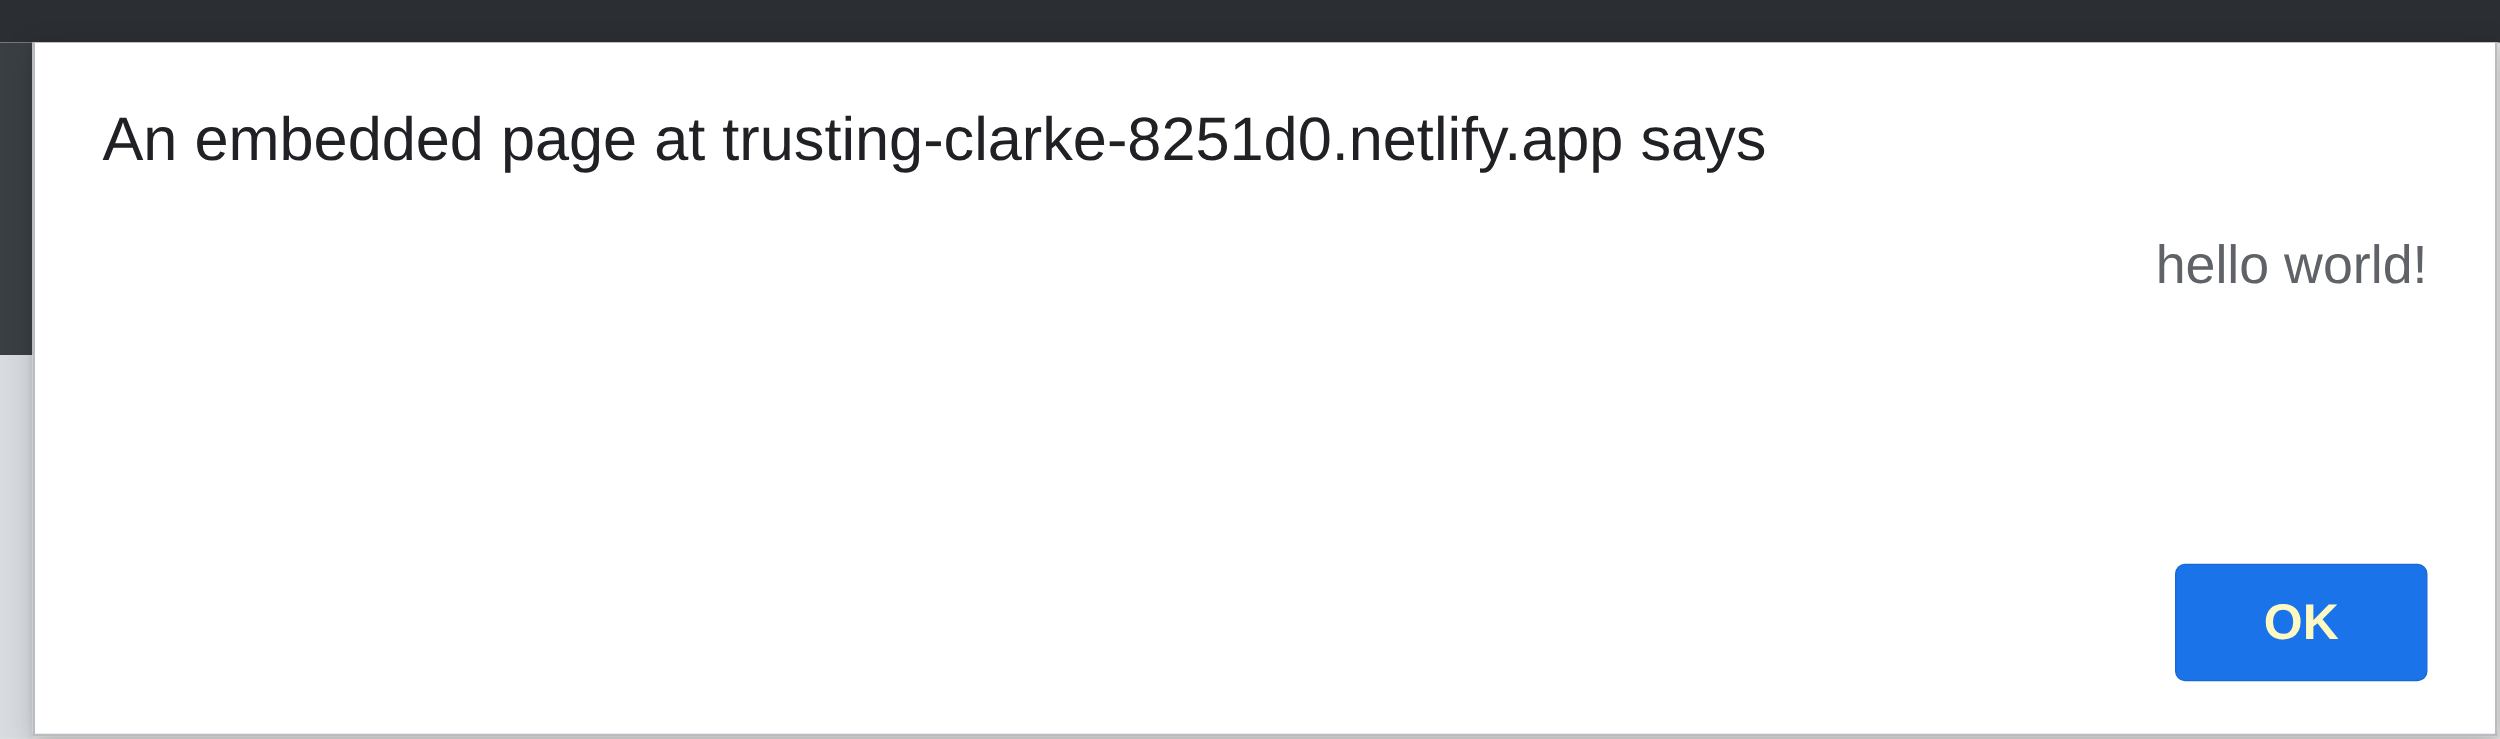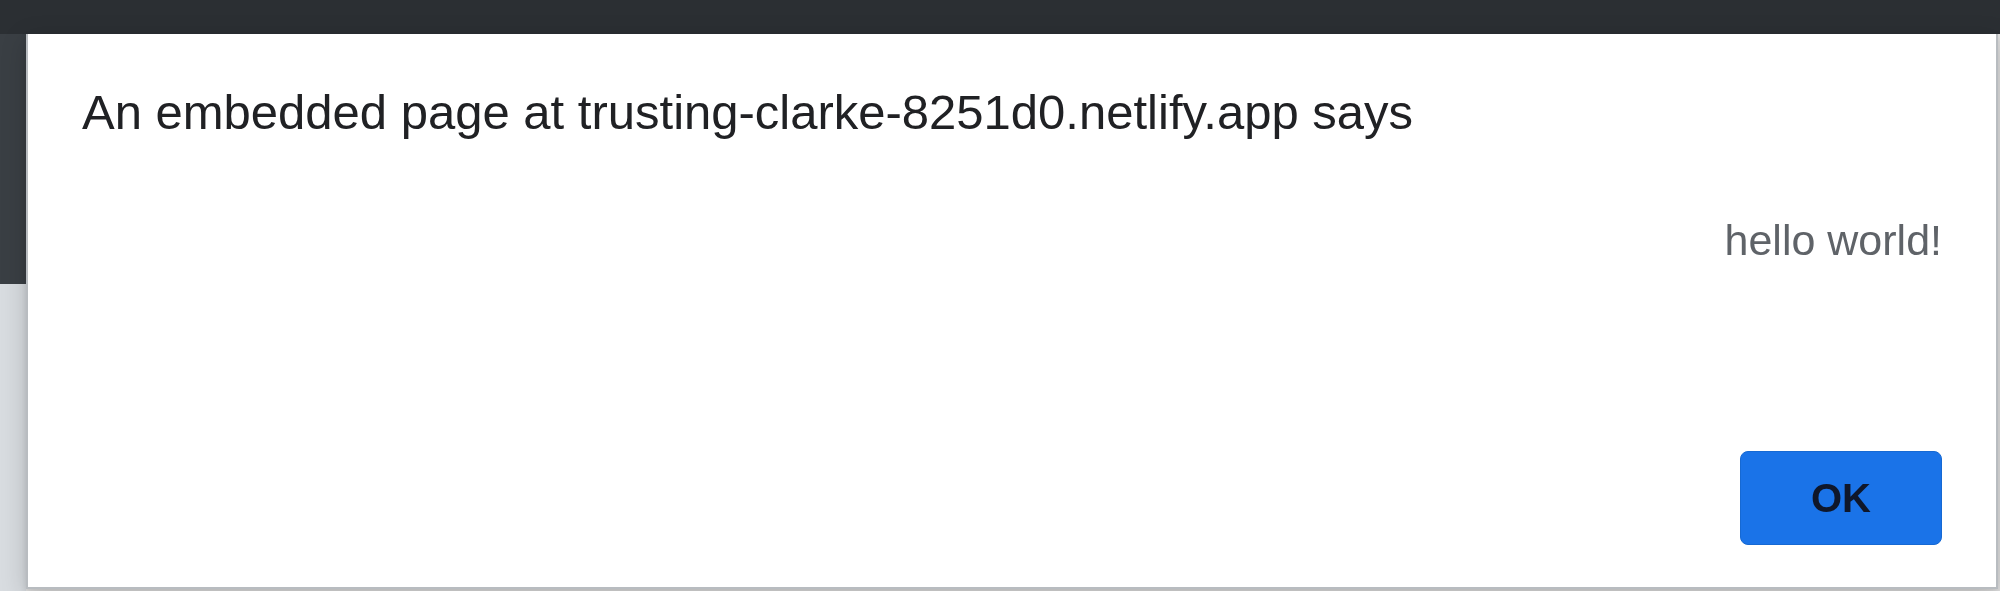--- a/index.html
+++ b/index.html
@@ -1,15 +1,15 @@
 <!DOCTYPE html>
 <html><head>
   <meta charset="utf-8">
   <style>
-    * { box-sizing: border-box; margin: 0; padding: 0; gap: 28px; }
+    * { box-sizing: border-box; margin: 0; padding: 0; }
     body {
       width: 2000px;
       height: 591px;
       font-family: "Segoe UI", Tahoma, Arial, sans-serif;
       background: #f0f0f0;
       position: relative;
     }
     .backdrop {
       position: absolute;
       left: 0; top: 0;
@@ -67,21 +67,21 @@
       text-align: right;
     }
     .dialog-actions {
       margin-top: auto;
       display: flex;
       justify-content: flex-end;
       align-items: flex-end;
     }
     .ok-button {
       background: #1a73e8;
-      color: #0f172a;
+      color: #fef9c3;
       border: 1px solid #1669d3;
       font-size: 40px;
       font-weight: 600;
       padding: 26px 70px;
       border-radius: 8px;
       cursor: pointer;
       font-family: inherit;
       line-height: 1;
     }
   </style>

